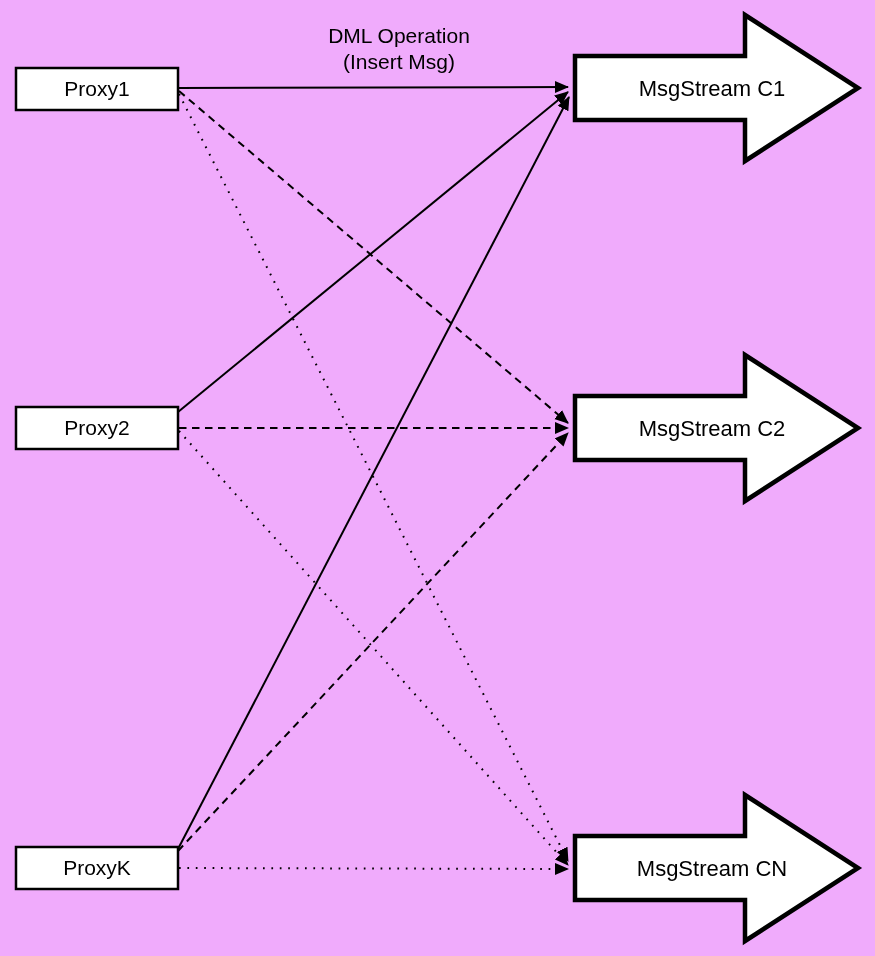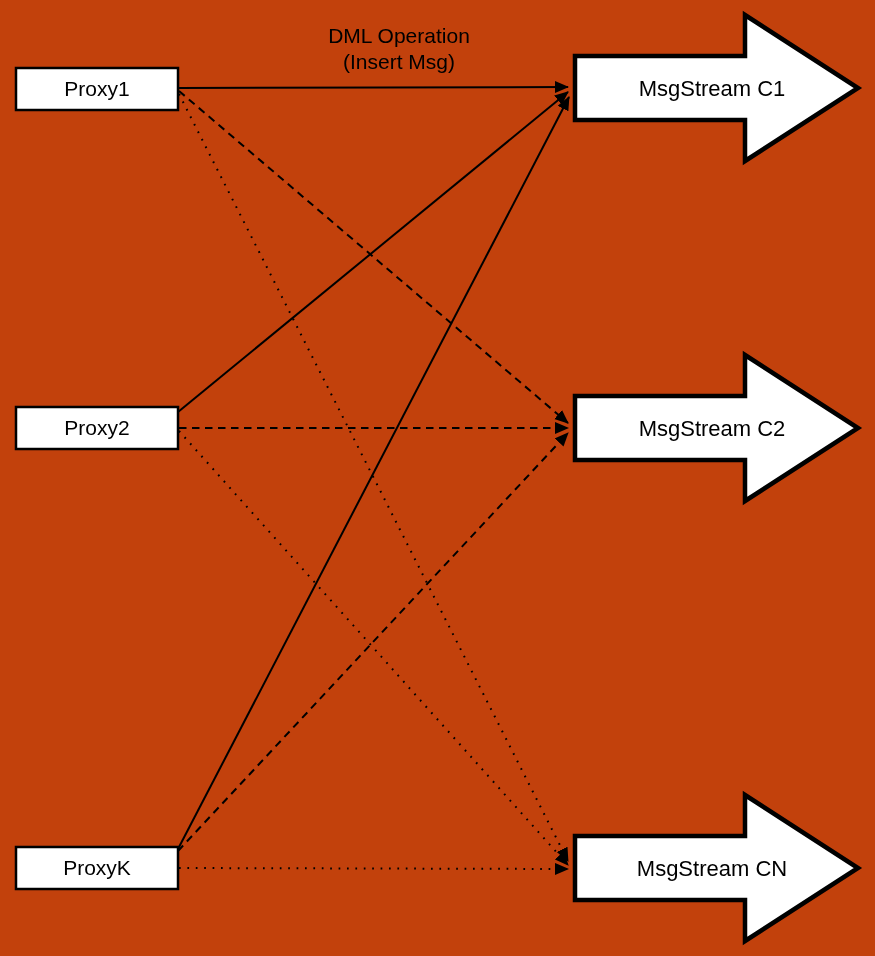--- a/index.html
+++ b/index.html
@@ -4,21 +4,21 @@
 <style>
   html, body {
     margin: 0;
     padding: 0;
     background: #ffffff;
   }
   #canvas-wrap {
     position: relative;
     width: 875px;
     height: 956px;
-    background: #c2410c;
+    background: #f0abfc;
     font-family: "Liberation Sans", sans-serif;
   }
   svg text {
     font-family: "Liberation Sans", sans-serif;
     fill: #000000;
   }
   .proxy-rect {
     fill: #ffffff;
     stroke: #000000;
     stroke-width: 2.5;

